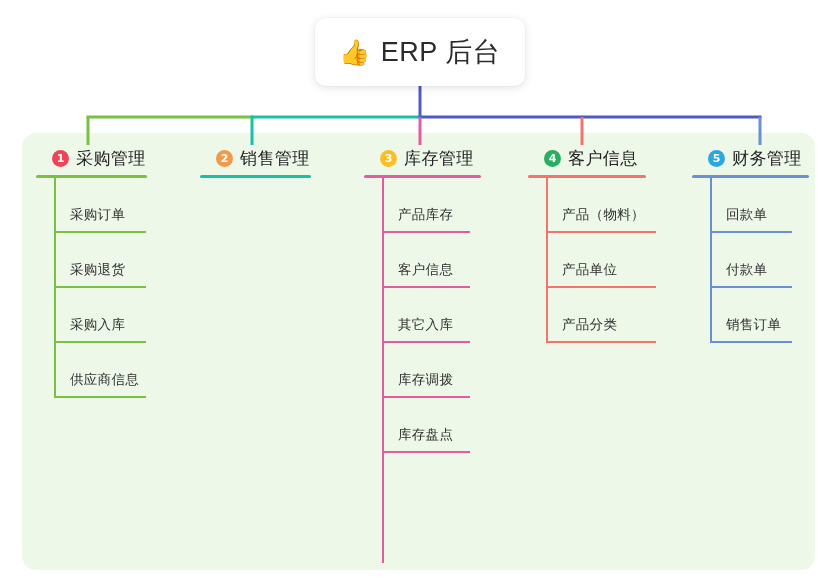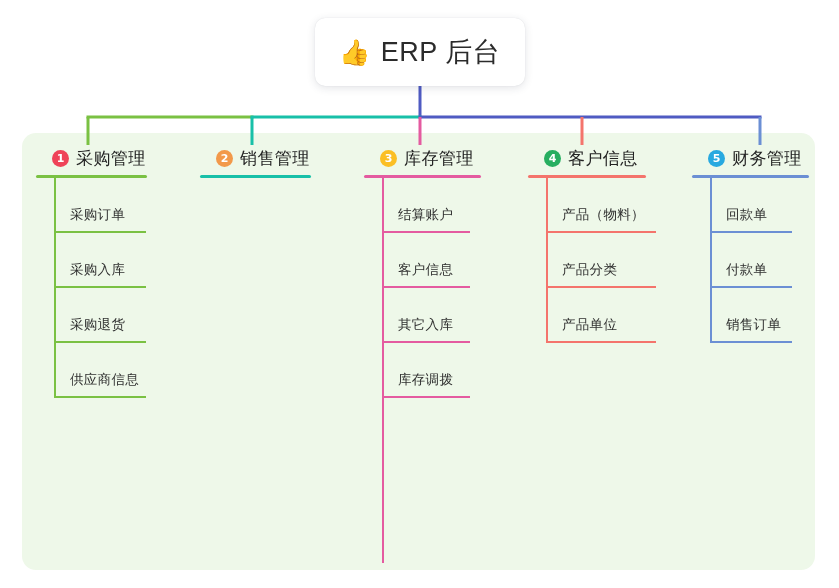--- a/index.html
+++ b/index.html
@@ -186,25 +186,25 @@
           <span class="branch-title">采购管理</span>
         </div>
         <div class="branch-rule" style="background: rgb(122, 193, 67); width: 111px;"></div>
         <div class="leaves">
           <div class="spine" style="background: rgb(122, 193, 67); height: 220px;"></div>
           <div class="leaf">
             <span class="leaf-label">采购订单</span>
             <div class="leaf-rule" style="background: rgb(122, 193, 67); width: 92px;"></div>
           </div>
           <div class="leaf">
+            <span class="leaf-label">采购退货</span>
+            <div class="leaf-rule" style="background: rgb(122, 193, 67); width: 92px;"></div>
+          </div>
+          <div class="leaf">
             <span class="leaf-label">采购入库</span>
-            <div class="leaf-rule" style="background: rgb(122, 193, 67); width: 92px;"></div>
-          </div>
-          <div class="leaf">
-            <span class="leaf-label">采购退货</span>
             <div class="leaf-rule" style="background: rgb(122, 193, 67); width: 92px;"></div>
           </div>
           <div class="leaf">
             <span class="leaf-label">供应商信息</span>
             <div class="leaf-rule" style="background: rgb(122, 193, 67); width: 92px;"></div>
           </div>
         </div>
       </div>
       <div class="branch" style="left: 200px; width: 150px;">
         <div class="branch-head">
@@ -215,57 +215,61 @@
       </div>
       <div class="branch" style="left: 364px; width: 150px;">
         <div class="branch-head">
           <span class="badge" style="background: rgb(251, 191, 36);">3</span>
           <span class="branch-title">库存管理</span>
         </div>
         <div class="branch-rule" style="background: rgb(228, 91, 160); width: 117px;"></div>
         <div class="leaves">
           <div class="spine" style="background: rgb(228, 91, 160); height: 385px;"></div>
           <div class="leaf">
-            <span class="leaf-label">结算账户</span>
+            <span class="leaf-label">产品库存</span>
             <div class="leaf-rule" style="background: rgb(228, 91, 160); width: 88px;"></div>
           </div>
           <div class="leaf">
             <span class="leaf-label">客户信息</span>
             <div class="leaf-rule" style="background: rgb(228, 91, 160); width: 88px;"></div>
           </div>
           <div class="leaf">
             <span class="leaf-label">其它入库</span>
             <div class="leaf-rule" style="background: rgb(228, 91, 160); width: 88px;"></div>
           </div>
           <div class="leaf">
             <span class="leaf-label">库存调拨</span>
+            <div class="leaf-rule" style="background: rgb(228, 91, 160); width: 88px;"></div>
+          </div>
+          <div class="leaf">
+            <span class="leaf-label">库存盘点</span>
             <div class="leaf-rule" style="background: rgb(228, 91, 160); width: 88px;"></div>
           </div>
         </div>
       </div>
       <div class="branch" style="left: 528px; width: 160px;">
         <div class="branch-head">
           <span class="badge" style="background: rgb(39, 174, 96);">4</span>
           <span class="branch-title">客户信息</span>
         </div>
         <div class="branch-rule" style="background: rgb(244, 116, 108); width: 118px;"></div>
         <div class="leaves">
           <div class="spine" style="background: rgb(244, 116, 108); height: 165px;"></div>
           <div class="leaf">
             <span class="leaf-label">产品（物料）</span>
             <div class="leaf-rule" style="background: rgb(244, 116, 108); width: 110px;"></div>
           </div>
           <div class="leaf">
+            <span class="leaf-label">产品单位</span>
+            <div class="leaf-rule" style="background: rgb(244, 116, 108); width: 110px;"></div>
+          </div>
+          <div class="leaf">
             <span class="leaf-label">产品分类</span>
             <div class="leaf-rule" style="background: rgb(244, 116, 108); width: 110px;"></div>
           </div>
-          <div class="leaf">
-            <span class="leaf-label">产品单位</span>
-            <div class="leaf-rule" style="background: rgb(244, 116, 108); width: 110px;"></div>
-          </div>
         </div>
       </div>
       <div class="branch" style="left: 692px; width: 150px;">
         <div class="branch-head">
           <span class="badge" style="background: rgb(40, 169, 224);">5</span>
           <span class="branch-title">财务管理</span>
         </div>
         <div class="branch-rule" style="background: rgb(107, 143, 212); width: 117px;"></div>
         <div class="leaves">
           <div class="spine" style="background: rgb(107, 143, 212); height: 165px;"></div>

